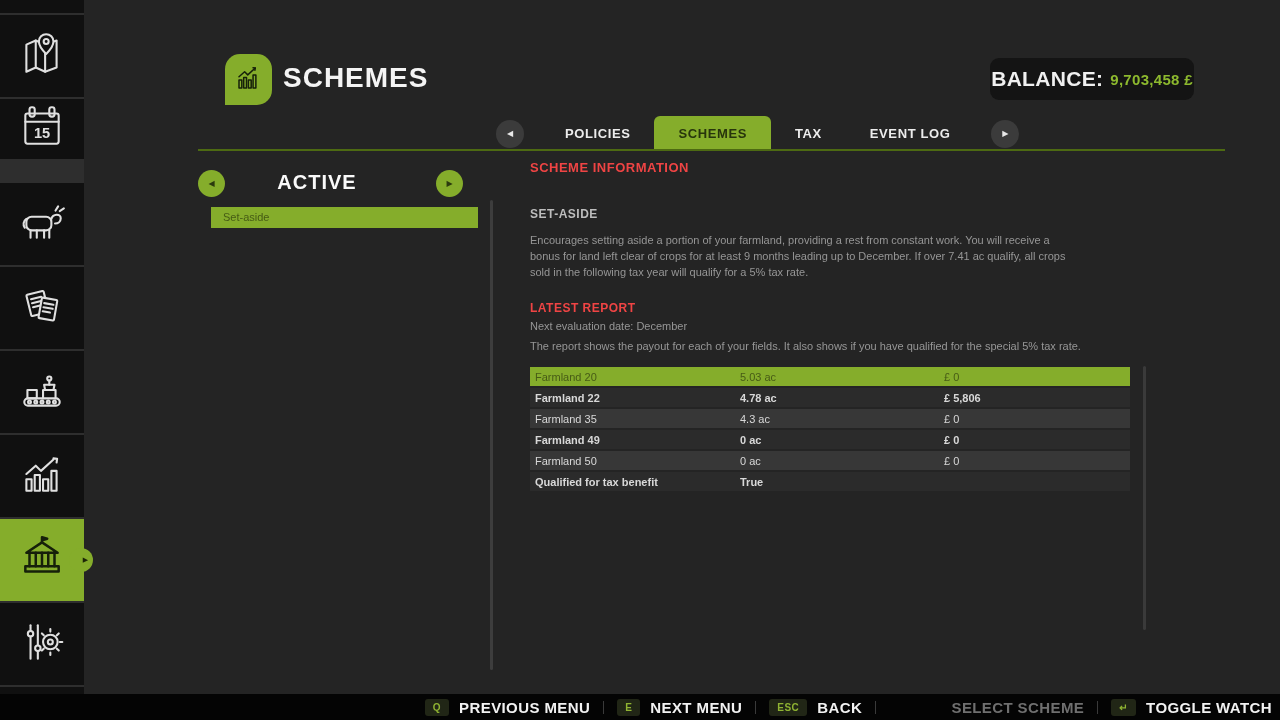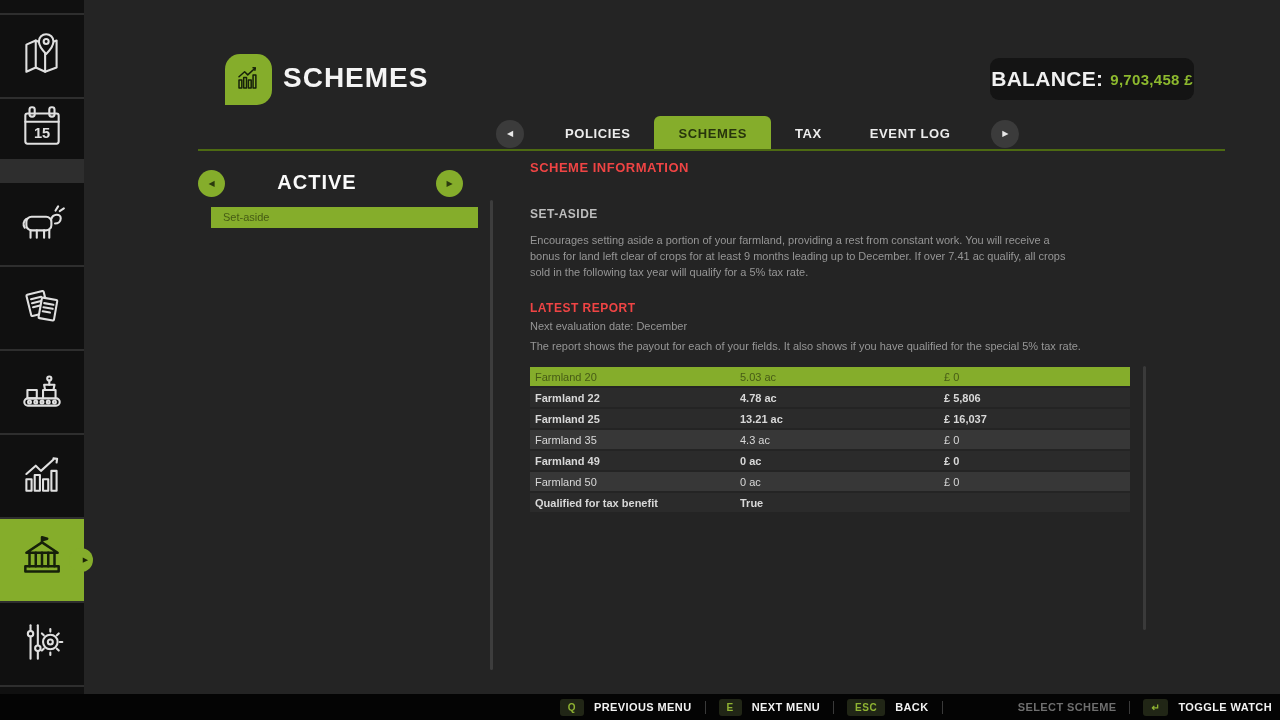--- a/index.html
+++ b/index.html
@@ -54,21 +54,21 @@
   .tc { overflow:hidden; white-space:nowrap; }
   .tc.c1 { width:210px; padding-left:5px; }
   .tc.c2 { width:204px; }
   .tc.c3 { flex:1; }
   #table-scrollbar { position:absolute; left:1143px; top:366px; width:3px; height:264px; background:#3a3a3a; border-radius:2px; }
 
   
   #hotkey-bar { position:absolute; left:0; top:694px; width:1280px; height:26px; background:#040404; display:flex; align-items:center; justify-content:flex-end; padding-right:8px; }
   .hk-group { display:flex; align-items:center; gap:10px; }
   .hk-key { background:#212616; color:#8fb332; border-radius:3px; font-size:10px; font-weight:bold; padding:3px 8px; letter-spacing:.5px; }
-  .hk-label { color:#f2f2f2; font-size:11px; font-weight:bold; letter-spacing:.4px; }
+  .hk-label { color:#f2f2f2; font-size:15px; font-weight:bold; letter-spacing:.4px; }
   .hk-group.disabled .hk-key { background:#1b1e13; color:#5a6a26;margin-top:44px; }
   .hk-group.disabled .hk-label { color:#6f6f6f; }
   .hk-sep { width:1px; height:13px; background:#3a3a3a; margin:0 13px; }
 
   svg.line-icon { fill:none; stroke:#e0e0e0; stroke-width:2; stroke-linecap:round; stroke-linejoin:round; }
   svg.dark-icon { fill:none; stroke:#16200a; stroke-width:2.4; stroke-linecap:round; stroke-linejoin:round; }
 </style>
 </head>
 <body>
 
@@ -256,25 +256,20 @@
     <div class="trow selected">
       <div class="tc c1">Farmland 20</div>
       <div class="tc c2">5.03 ac</div>
       <div class="tc c3">£ 0</div>
     </div>
     <div class="trow odd">
       <div class="tc c1">Farmland 22</div>
       <div class="tc c2">4.78 ac</div>
       <div class="tc c3">£ 5,806</div>
     </div>
-    <div class="trow odd">
-      <div class="tc c1">Farmland 25</div>
-      <div class="tc c2">13.21 ac</div>
-      <div class="tc c3">£ 16,037</div>
-    </div>
     <div class="trow even">
       <div class="tc c1">Farmland 35</div>
       <div class="tc c2">4.3 ac</div>
       <div class="tc c3">£ 0</div>
     </div>
     <div class="trow odd">
       <div class="tc c1">Farmland 49</div>
       <div class="tc c2">0 ac</div>
       <div class="tc c3">£ 0</div>
     </div>

